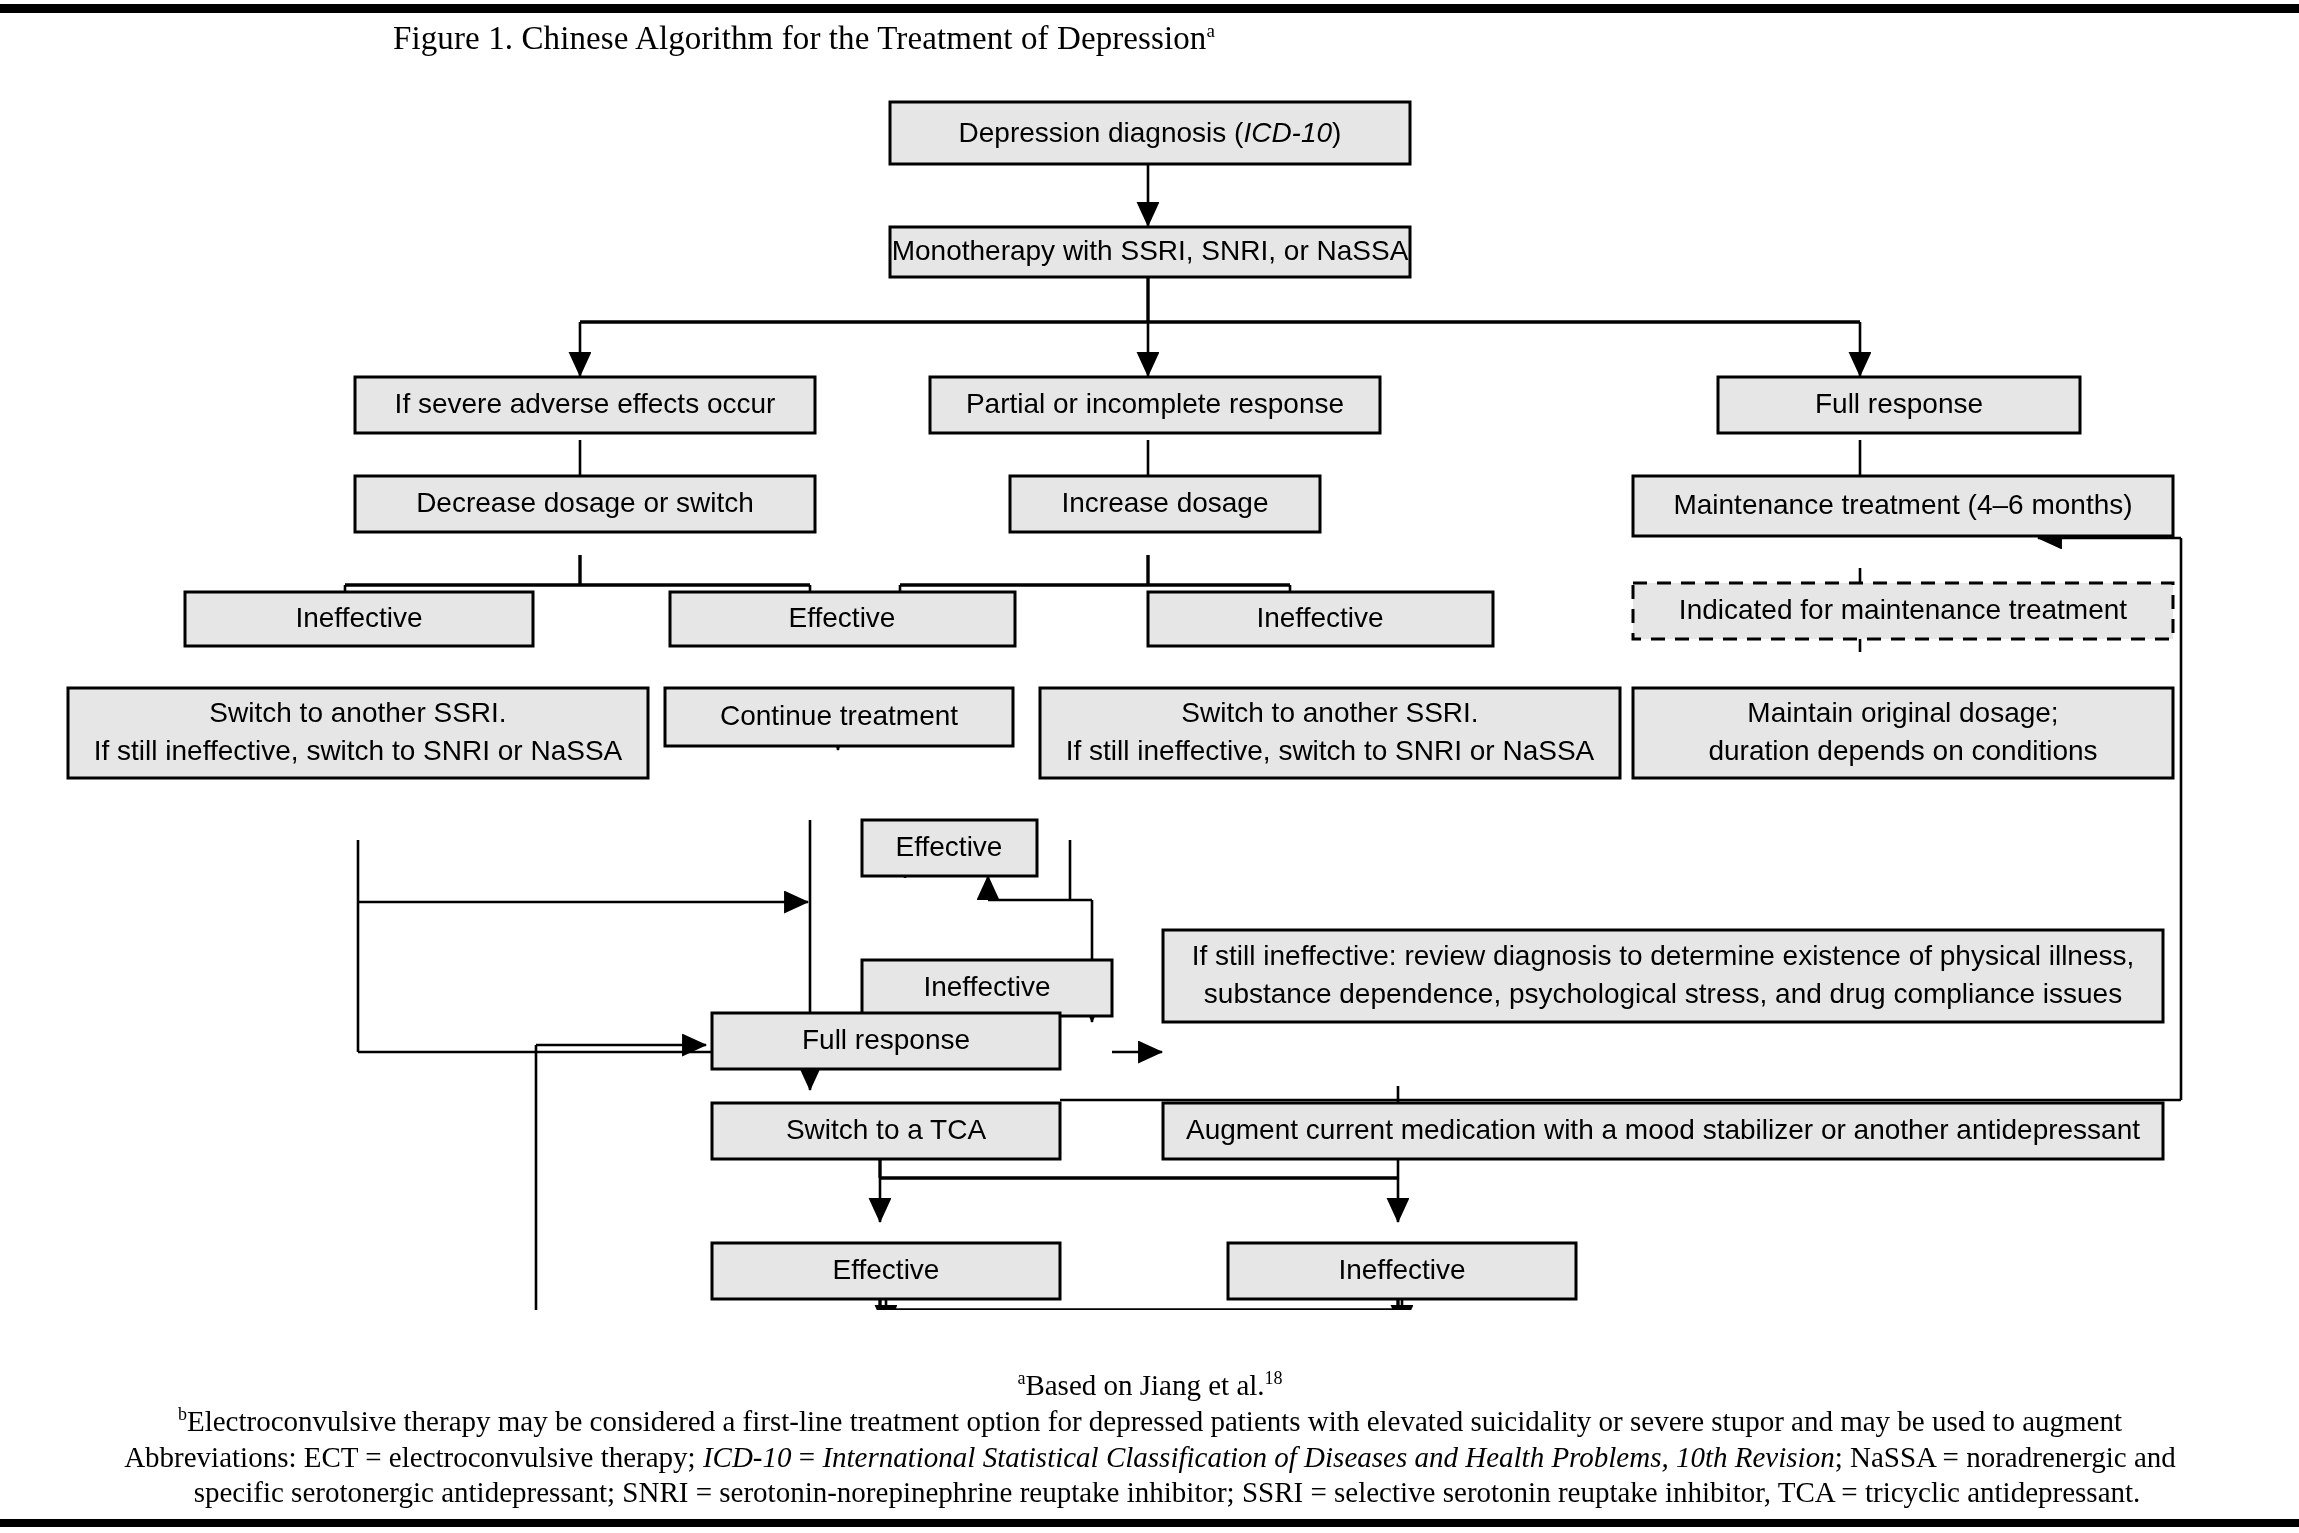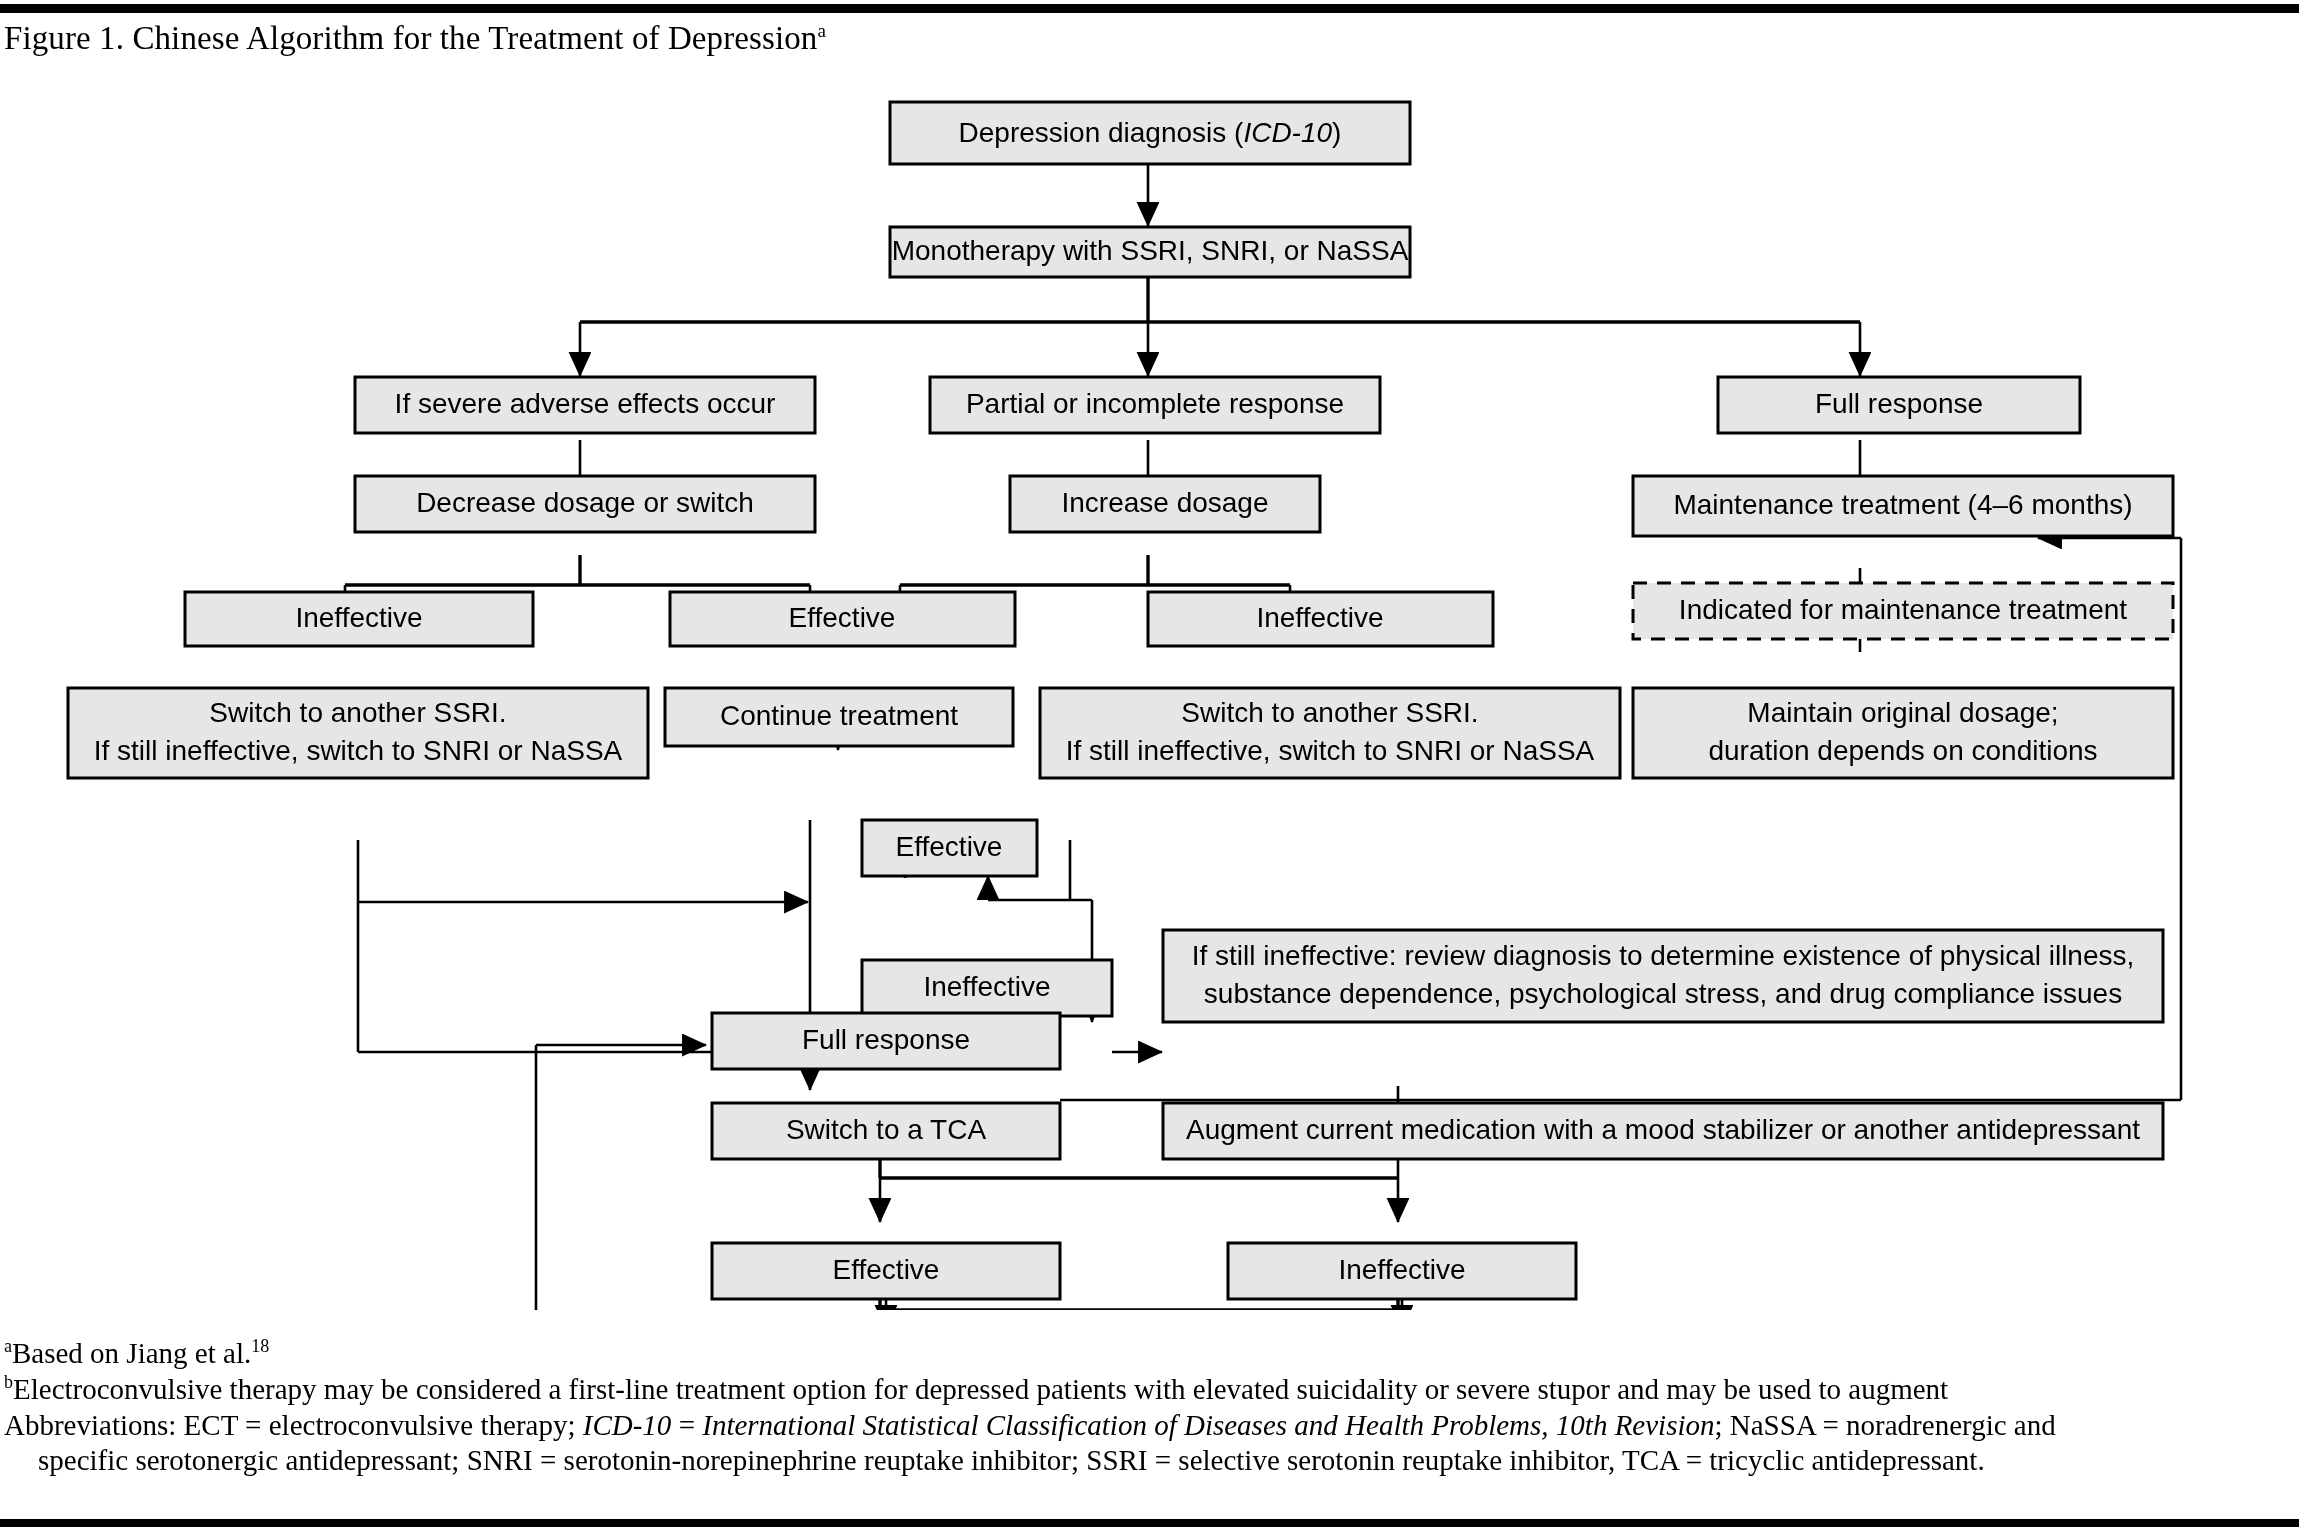--- a/index.html
+++ b/index.html
@@ -1,17 +1,17 @@
 <!DOCTYPE html>
 <html><head>
 <meta charset="utf-8">
 <style>
   html,body{margin:0;padding:0;background:#ffffff;}
   body{width:2299px;height:1533px;font-family:"Liberation Serif",serif;color:#000;overflow:hidden;}
-  #page{position:relative;width:2299px;height:1190px;}
+  #page{position:relative;width:2299px;height:1190px;text-align:center;}
 
   .rule-top{position:absolute;left:0;top:4px;width:2299px;height:9px;background:#000;}
   .rule-bottom{position:absolute;left:0;top:1519px;width:2299px;height:8px;background:#000;}
 
   .fig-title{
     position:absolute;left:4px;top:18px;width:1600px;
     font-family:"Liberation Serif",serif;
     font-size:33px;line-height:40px;font-weight:400;letter-spacing:.1px;
   }
   .fig-title sup{font-size:19px;vertical-align:super;line-height:0;}
@@ -23,21 +23,21 @@
   .nodetext{
     font-family:"Liberation Sans",sans-serif;
     font-size:28px;fill:#000;text-anchor:middle;
     dominant-baseline:middle;
   }
   .nodetext .it{font-style:italic;}
   .conn{stroke:#000;stroke-width:2.6;fill:none;}
   .conn-thick{stroke:#000;stroke-width:3.4;fill:none;}
 
   .footnotes{
-    position:absolute;left:4px;top:1336px;width:2292px;
+    position:absolute;left:4px;top:1368px;width:2292px;
     font-family:"Liberation Serif",serif;
     font-size:29px;line-height:35px;
   }
   .fn{margin:0 0 1px 0;}
   .fn sup{font-size:18px;vertical-align:super;line-height:0;}
   .fn .ind{display:block;padding-left:34px;}
   .fn i{font-style:italic;}
 </style>
 </head>
 <body>

